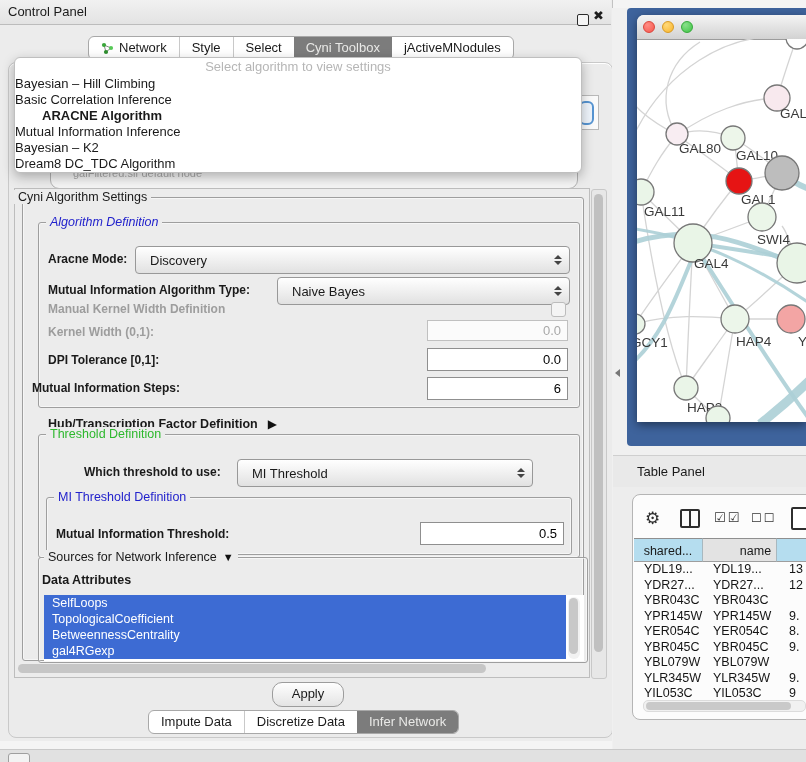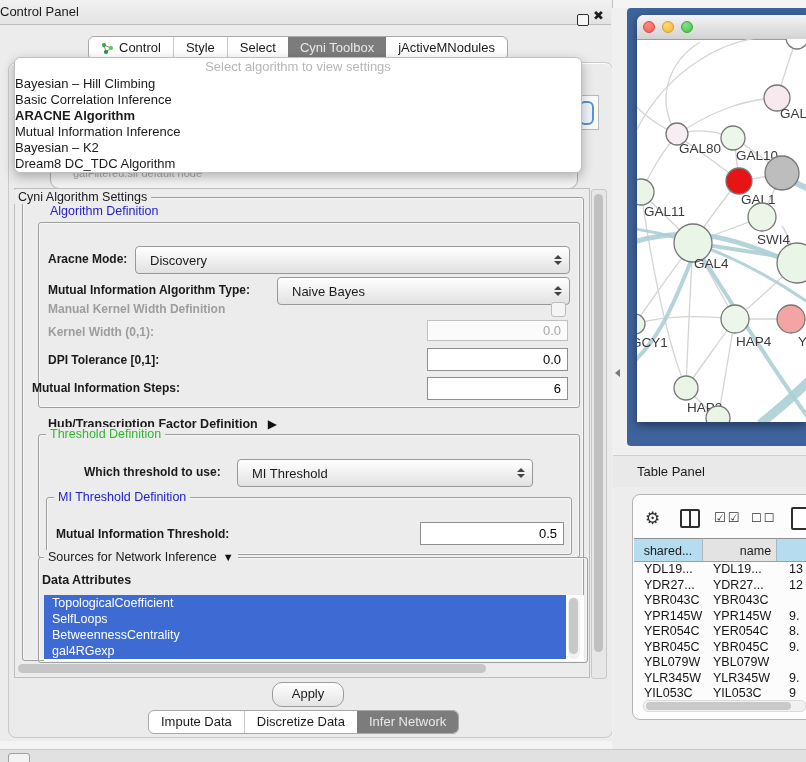--- a/index.html
+++ b/index.html
@@ -4,21 +4,21 @@
 <style>
   html,body{margin:0;padding:0;}
   body{width:806px;height:762px;overflow:hidden;background:#f4f4f4;
        font-family:"Liberation Sans","DejaVu Sans",sans-serif;color:#1a1a1a;}
   #screen{position:relative;width:806px;height:762px;overflow:hidden;}
   .abs{position:absolute;}
   
   .cp-region{left:0;top:8;width:612px;height:741px;background:#ececec;border-right:1px solid #c2c2c2;}
   .cp-header{left:0;top:8;width:611px;height:24px;background:linear-gradient(#f1f1f1,#e3e3e3);
              border-bottom:1px solid #bcbcbc;font-size:13px;line-height:24px;}
-  .cp-title{}
+  .cp-title{margin-left:8px;}
   .float-btn{left:577px;top:14px;width:10px;height:10px;border:1.5px solid #2c2c2c;border-radius:2px;background:#f5f5f5;}
   .close-btn{left:593px;top:8px;font-size:13px;font-weight:bold;color:#1c1c1c;cursor:default;}
   .topmark{left:18px;top:0;width:1px;height:6px;background:#8f8f8f;}
   
   .tabbar{display:flex;background:#fff;border:1px solid #a8a8a8;border-radius:6px;overflow:hidden;
           font-size:13px;height:22px;line-height:22px;}
   .tabbar .tab{padding:0 12px;white-space:nowrap;display:flex;align-items:center;gap:5px;}
   .tabbar .tab + .tab{border-left:1px solid #c9c9c9;}
   .tabbar .tab.sel{background:#7c7c7c;color:#e9e9e7;border-left:none;}
   .tabbar .tab.sel + .tab{border-left:none;}
@@ -30,21 +30,21 @@
   .frag-box{left:576px;top:95px;width:21px;height:33px;background:#fafafa;border:1px solid #b9b9b9;}
   .frag-blue{left:579px;top:101px;width:11px;height:20px;border:2px solid #5795d2;border-radius:6px;background:#eef4fb;}
   .gal-combo{left:50px;top:158px;width:526px;height:29px;border:1px solid #b2b2b2;border-radius:9px;
              background:#f4f4f4;font-size:11px;line-height:29px;color:#a8a8a8;}
   .gal-combo span{margin-left:22px;}
   
   .popup{left:14px;top:57px;width:566px;height:114px;background:#fff;border:1px solid #bfbfbf;
          border-radius:6px;box-shadow:0 4px 12px rgba(0,0,0,.28);z-index:50;font-size:13px;}
   .popup-ph{height:18px;line-height:18px;text-align:center;color:#b6b6b6;}
   .algo-opt{height:16px;line-height:16px;white-space:nowrap;}
-  .algo-opt.hl{font-weight:bold;}
+  .algo-opt.hl{font-weight:bold;margin-left:27px;}
   
   .viewport{left:14px;top:188px;width:574px;height:488px;background:#ececec;border:1px solid #bdbdbd;}
   .vscroll{left:591px;top:189px;width:14px;height:488px;background:#e7e7e7;border:1px solid #c8c8c8;border-radius:3px;}
   .vscroll .thumb{position:absolute;left:2px;top:4px;width:9px;height:458px;background:#c0c0c0;border-radius:5px;}
   .hscroll-main{left:18px;top:664px;width:468px;height:9px;background:#c6c6c6;border-radius:5px;}
   
   .group{border:1px solid #9e9e9e;border-radius:3px;box-shadow:inset 0 0 0 1px rgba(255,255,255,.55);}
   .gtitle{position:absolute;background:#ececec;padding:0 4px;font-size:12.5px;line-height:14px;white-space:nowrap;}
   .blue-t{color:#2222cc;}
   .green-t{color:#2db82d;}
@@ -130,21 +130,21 @@
   <div class="abs tabbar" id="top-tabs">
       <div class="tab">
         <svg width="13" height="13" viewBox="0 0 13 13">
           <line x1="3" y1="3" x2="10" y2="6" stroke="#888" stroke-width="1"></line>
           <line x1="3" y1="3" x2="5" y2="10" stroke="#888" stroke-width="1"></line>
           <line x1="10" y1="6" x2="5" y2="10" stroke="#888" stroke-width="1"></line>
           <circle cx="3" cy="3" r="2.1" fill="#3aa63a"></circle>
           <circle cx="10" cy="6" r="2.1" fill="#57c957"></circle>
           <circle cx="5" cy="10" r="2.1" fill="#2f8f2f"></circle>
         </svg>
-        <span>Control</span>
+        <span>Network</span>
       </div>
       <div class="tab">
         <span>Style</span>
       </div>
       <div class="tab">
         <span>Select</span>
       </div>
       <div class="tab sel">
         <span>Cyni Toolbox</span>
       </div>
@@ -163,21 +163,21 @@
 
   <div class="abs viewport"></div>
   <div class="abs vscroll">
       <div class="thumb"></div>
     </div>
 
   <div class="abs group" style="left:22px;top:197px;width:560px;height:462px;"></div>
   <div class="gtitle" style="left:14px;top:190px;">Cyni Algorithm Settings</div>
 
   <div class="abs group" style="left:38px;top:222px;width:540px;height:184px;"></div>
-  <div class="gtitle blue-t" style="left:46px;top:204px;">Algorithm Definition</div>
+  <div class="gtitle blue-t" style="left:46px;top:215px;font-style:italic;">Algorithm Definition</div>
 
   <div class="abs lbl" style="left:48px;top:252px;">Aracne Mode:</div>
   <div class="abs combo" style="left:135px;top:246px;width:433px;height:26px;">
     <span class="ctext">Discovery</span>
     <span class="stepper">
         <i class="up"></i>
         <i class="dn"></i>
       </span>
   </div>
 
@@ -223,22 +223,22 @@
 
   <div class="abs lbl" style="left:56px;top:527px;">Mutual Information Threshold:</div>
   <input class="tinput" style="left: 420px; top: 522px; width: 144px; height: 23px;" value="0.5">
 
   <div class="abs group" style="left:38px;top:557px;width:548px;height:104px;"></div>
   <div class="gtitle" style="left:44px;top:550px;">
     <span>Sources for Network Inference</span><span class="arrow-d">▼</span>
   </div>
   <div class="abs lbl" style="left:42px;top:573px;font-size:12.5px;">Data Attributes</div>
   <div class="abs attr-list" id="attr-list">
+      <div class="attr-item">SelfLoops</div>
       <div class="attr-item">TopologicalCoefficient</div>
-      <div class="attr-item">SelfLoops</div>
       <div class="attr-item">BetweennessCentrality</div>
       <div class="attr-item">gal4RGexp</div>
     </div>
   <div class="abs attr-scroll">
       <div class="thumb"></div>
     </div>
 
   <div class="abs hscroll-main"></div>
 
   <div class="abs apply-btn">Apply</div>

